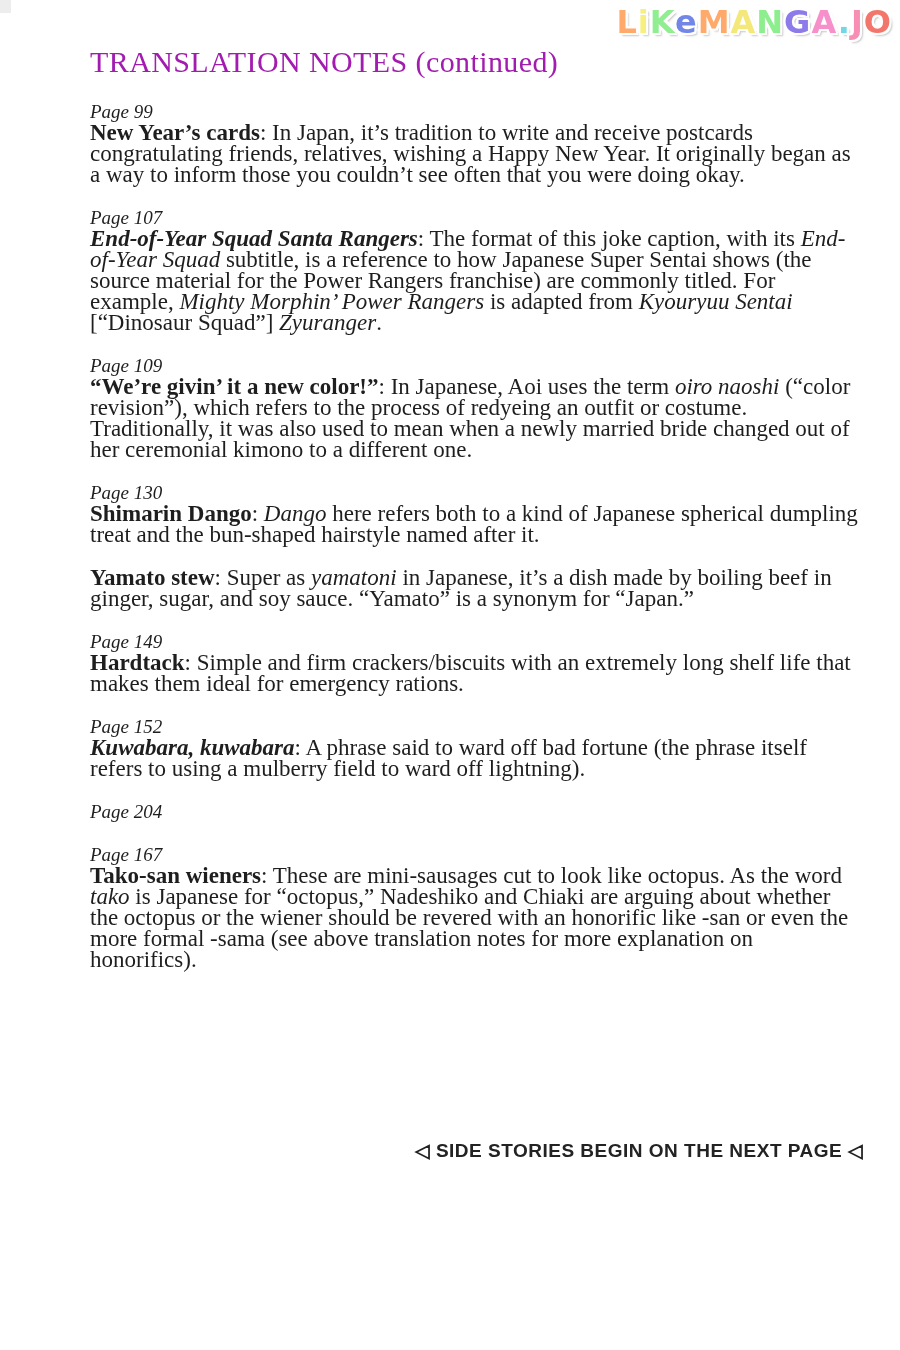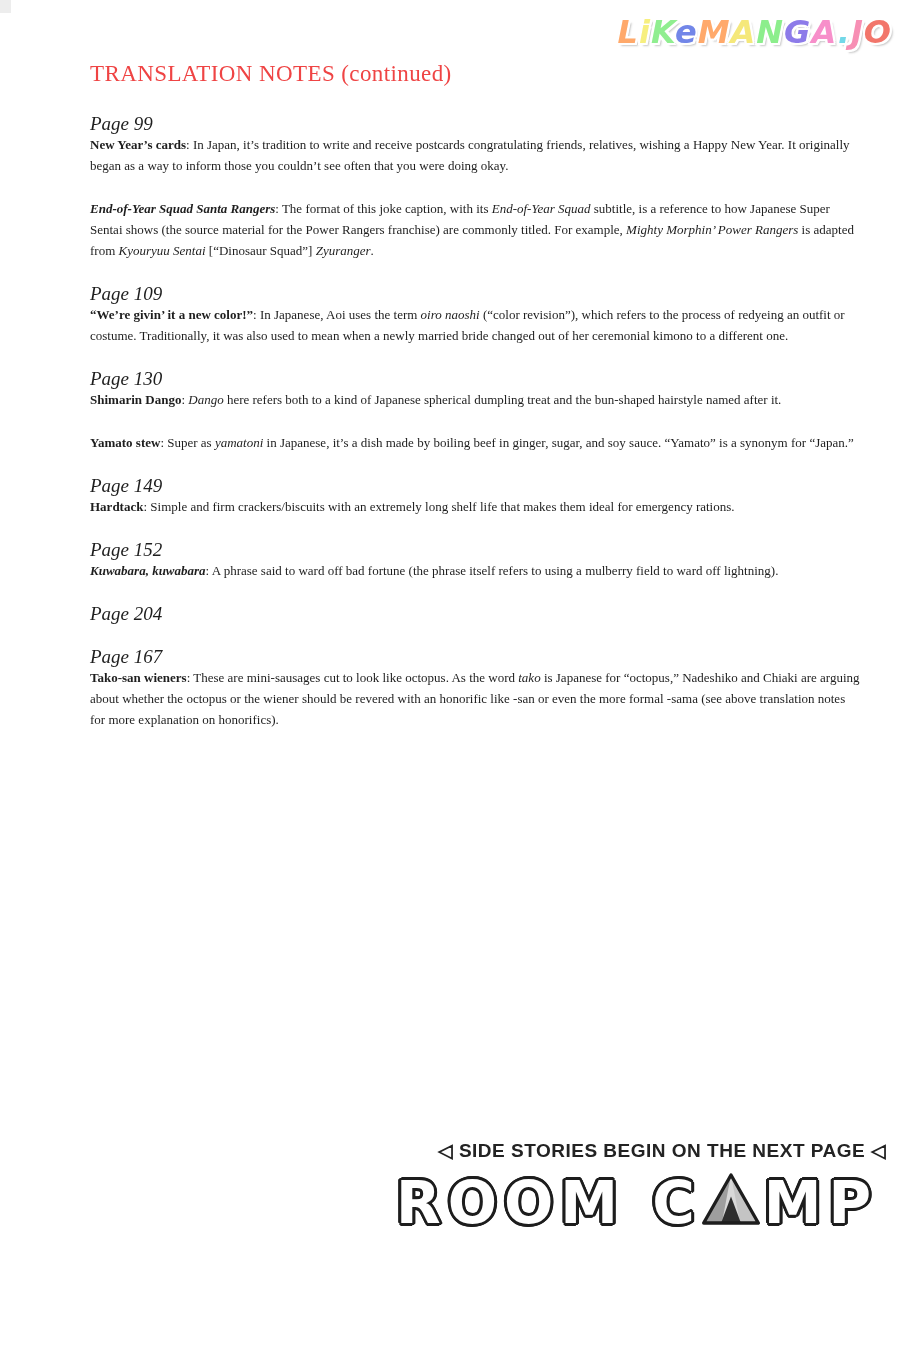--- a/index.html
+++ b/index.html
@@ -17,25 +17,24 @@
   }
   .corner-artifact {
     position: absolute;
     left: 0; top: 0;
     width: 11px; height: 13px;
     background: #ededed;
   }
   
   .watermark {
     position: absolute;
-    top: 13px;
+    top: 3px;
     right: 8px;
     font-family: "DejaVu Sans", sans-serif;
     font-weight: 700;
-    font-style: italic;
     font-size: 32px;
     letter-spacing: 1px;
     white-space: nowrap;
     user-select: none;
   }
   .watermark span {
     text-shadow:
       -2px -2px 0 #ffffff, 2px -2px 0 #ffffff,
       -2px  2px 0 #ffffff, 2px  2px 0 #ffffff,
       -2px  0   0 #ffffff, 2px  0   0 #ffffff,
@@ -43,47 +42,47 @@
        3px  3px 2px rgba(190,190,190,0.85);
   }
   
   .main {
     position: absolute;
     left: 90px;
     top: 40px;
     width: 772px;
   }
   .page-title {
-    font-size: 23px;
+    font-size: 30px;
     font-weight: 400;
     letter-spacing: 0.4px;
-    color: #ef4444;
-    margin: 16px 0 21px 0;
+    color: #a21caf;
+    margin: 4px 0 21px 0;
     line-height: 36px;
   }
   .note {
     margin-bottom: 22px;
   }
   .page-label {
     font-style: italic;
     font-size: 19px;
     line-height: 21px;
   }
   .note-body {
     margin: 0;
-    font-size: 13px;
+    font-size: 23px;
     line-height: 21px;
   }
   .note-body .b { font-weight: 700; }
   .note-body .i { font-style: italic; margin-top: 31px; }
   .note-body .bi { font-weight: 700; font-style: italic; }
   
   .footer {
     position: absolute;
-    left: 438px;
+    left: 415px;
     top: 1139px;
     width: 398px;
     text-align: center;
   }
   .side-stories {
     font-family: "Liberation Sans", sans-serif;
     font-weight: 700;
     font-size: 19px;
     letter-spacing: 0.5px;
     color: #232323;
@@ -126,20 +125,21 @@
 <div class="watermark"><span style="color: rgb(255, 169, 107);">L</span><span style="color: rgb(247, 239, 127);">i</span><span style="color: rgb(144, 238, 144);">K</span><span style="color: rgb(114, 134, 232);">e</span><span style="color: rgb(255, 169, 107);">M</span><span style="color: rgb(245, 232, 122);">A</span><span style="color: rgb(140, 238, 140);">N</span><span style="color: rgb(141, 123, 233);">G</span><span style="color: rgb(247, 143, 202);">A</span><span style="color: rgb(114, 216, 232);">.</span><span style="color: rgb(247, 143, 180);">J</span><span style="color: rgb(242, 118, 107);">O</span></div>
 
 <div class="main">
   <h1 class="page-title">TRANSLATION NOTES (continued)</h1>
   <div>
       <div class="note">
         <div class="page-label">Page 99</div>
         <p class="note-body"><span class="b">New Year’s cards</span><span class="">: In Japan, it’s tradition to write and receive postcards congratulating friends, relatives, wishing a Happy New Year. It originally began as a way to inform those you couldn’t see often that you were doing okay.</span></p>
       </div>
       <div class="note">
+        <div class="page-label">Page 107</div>
         <p class="note-body"><span class="bi">End-of-Year Squad Santa Rangers</span><span class="">: The format of this joke caption, with its </span><span class="i">End-of-Year Squad</span><span class=""> subtitle, is a reference to how Japanese Super Sentai shows (the source material for the Power Rangers franchise) are commonly titled. For example, </span><span class="i">Mighty Morphin’ Power Rangers</span><span class=""> is adapted from </span><span class="i">Kyouryuu Sentai</span><span class=""> [“Dinosaur Squad”] </span><span class="i">Zyuranger</span><span class="">.</span></p>
       </div>
       <div class="note">
         <div class="page-label">Page 109</div>
         <p class="note-body"><span class="b">“We’re givin’ it a new color!”</span><span class="">: In Japanese, Aoi uses the term </span><span class="i">oiro naoshi</span><span class=""> (“color revision”), which refers to the process of redyeing an outfit or costume. Traditionally, it was also used to mean when a newly married bride changed out of her ceremonial kimono to a different one.</span></p>
       </div>
       <div class="note">
         <div class="page-label">Page 130</div>
         <p class="note-body"><span class="b">Shimarin Dango</span><span class="">: </span><span class="i">Dango</span><span class=""> here refers both to a kind of Japanese spherical dumpling treat and the bun-shaped hairstyle named after it.</span></p>
       </div>
@@ -159,26 +159,13 @@
       </div>
       <div class="note">
         <div class="page-label">Page 167</div>
         <p class="note-body"><span class="b">Tako-san wieners</span><span class="">: These are mini-sausages cut to look like octopus. As the word </span><span class="i">tako</span><span class=""> is Japanese for “octopus,” Nadeshiko and Chiaki are arguing about whether the octopus or the wiener should be revered with an honorific like -san or even the more formal -sama (see above translation notes for more explanation on honorifics).</span></p>
       </div>
     </div>
 </div>
 
 <div class="footer">
   <div class="side-stories">◁ SIDE STORIES BEGIN ON THE NEXT PAGE ◁</div>
-  <div class="room-camp-logo">
-    <span class="logo-text">ROOM C</span>
-    <span class="tent-wrap">
-      <svg id="tent" width="58" height="62" viewBox="0 0 70 66">
-        <polygon points="35,4 2,62 35,62" fill="#9e9e9e"></polygon>
-        <polygon points="35,4 68,62 35,62" fill="#c4c4c4"></polygon>
-        <polygon points="35,4 24,62 46,62" fill="#d8d8d8"></polygon>
-        <polygon points="35,30 47,62 23,62" fill="#2e2e2e"></polygon>
-        <polygon points="35,4 68,62 2,62" fill="none" stroke-width="4" stroke-linejoin="round" stroke="#1d1d1d"></polygon>
-      </svg>
-    </span>
-    <span class="logo-text">MP</span>
-  </div>
 </div>
 
 </body></html>

